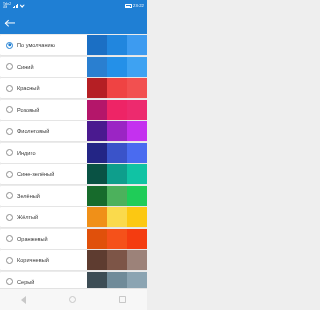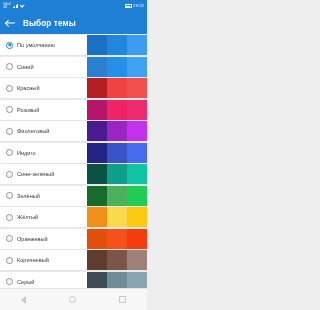--- a/index.html
+++ b/index.html
@@ -170,21 +170,20 @@
   <div class="sb-right">
     <span class="batt ic">
         <i></i>
       </span>
     <span>23:22</span>
   </div>
 </div>
 
 <div class="toolbar">
   <div class="back-arrow"></div>
-  <div class="toolbar-title">Выбор темы</div>
 </div>
 
 <div class="list">
     <div class="row selected">
       <div class="radio"></div>
       <div class="row-label">По умолчанию</div>
       <div class="swatch">
         <span style="background: rgb(27, 111, 196);"></span>
         <span style="background: rgb(33, 134, 222);"></span>
         <span style="background: rgb(61, 155, 240);"></span>

